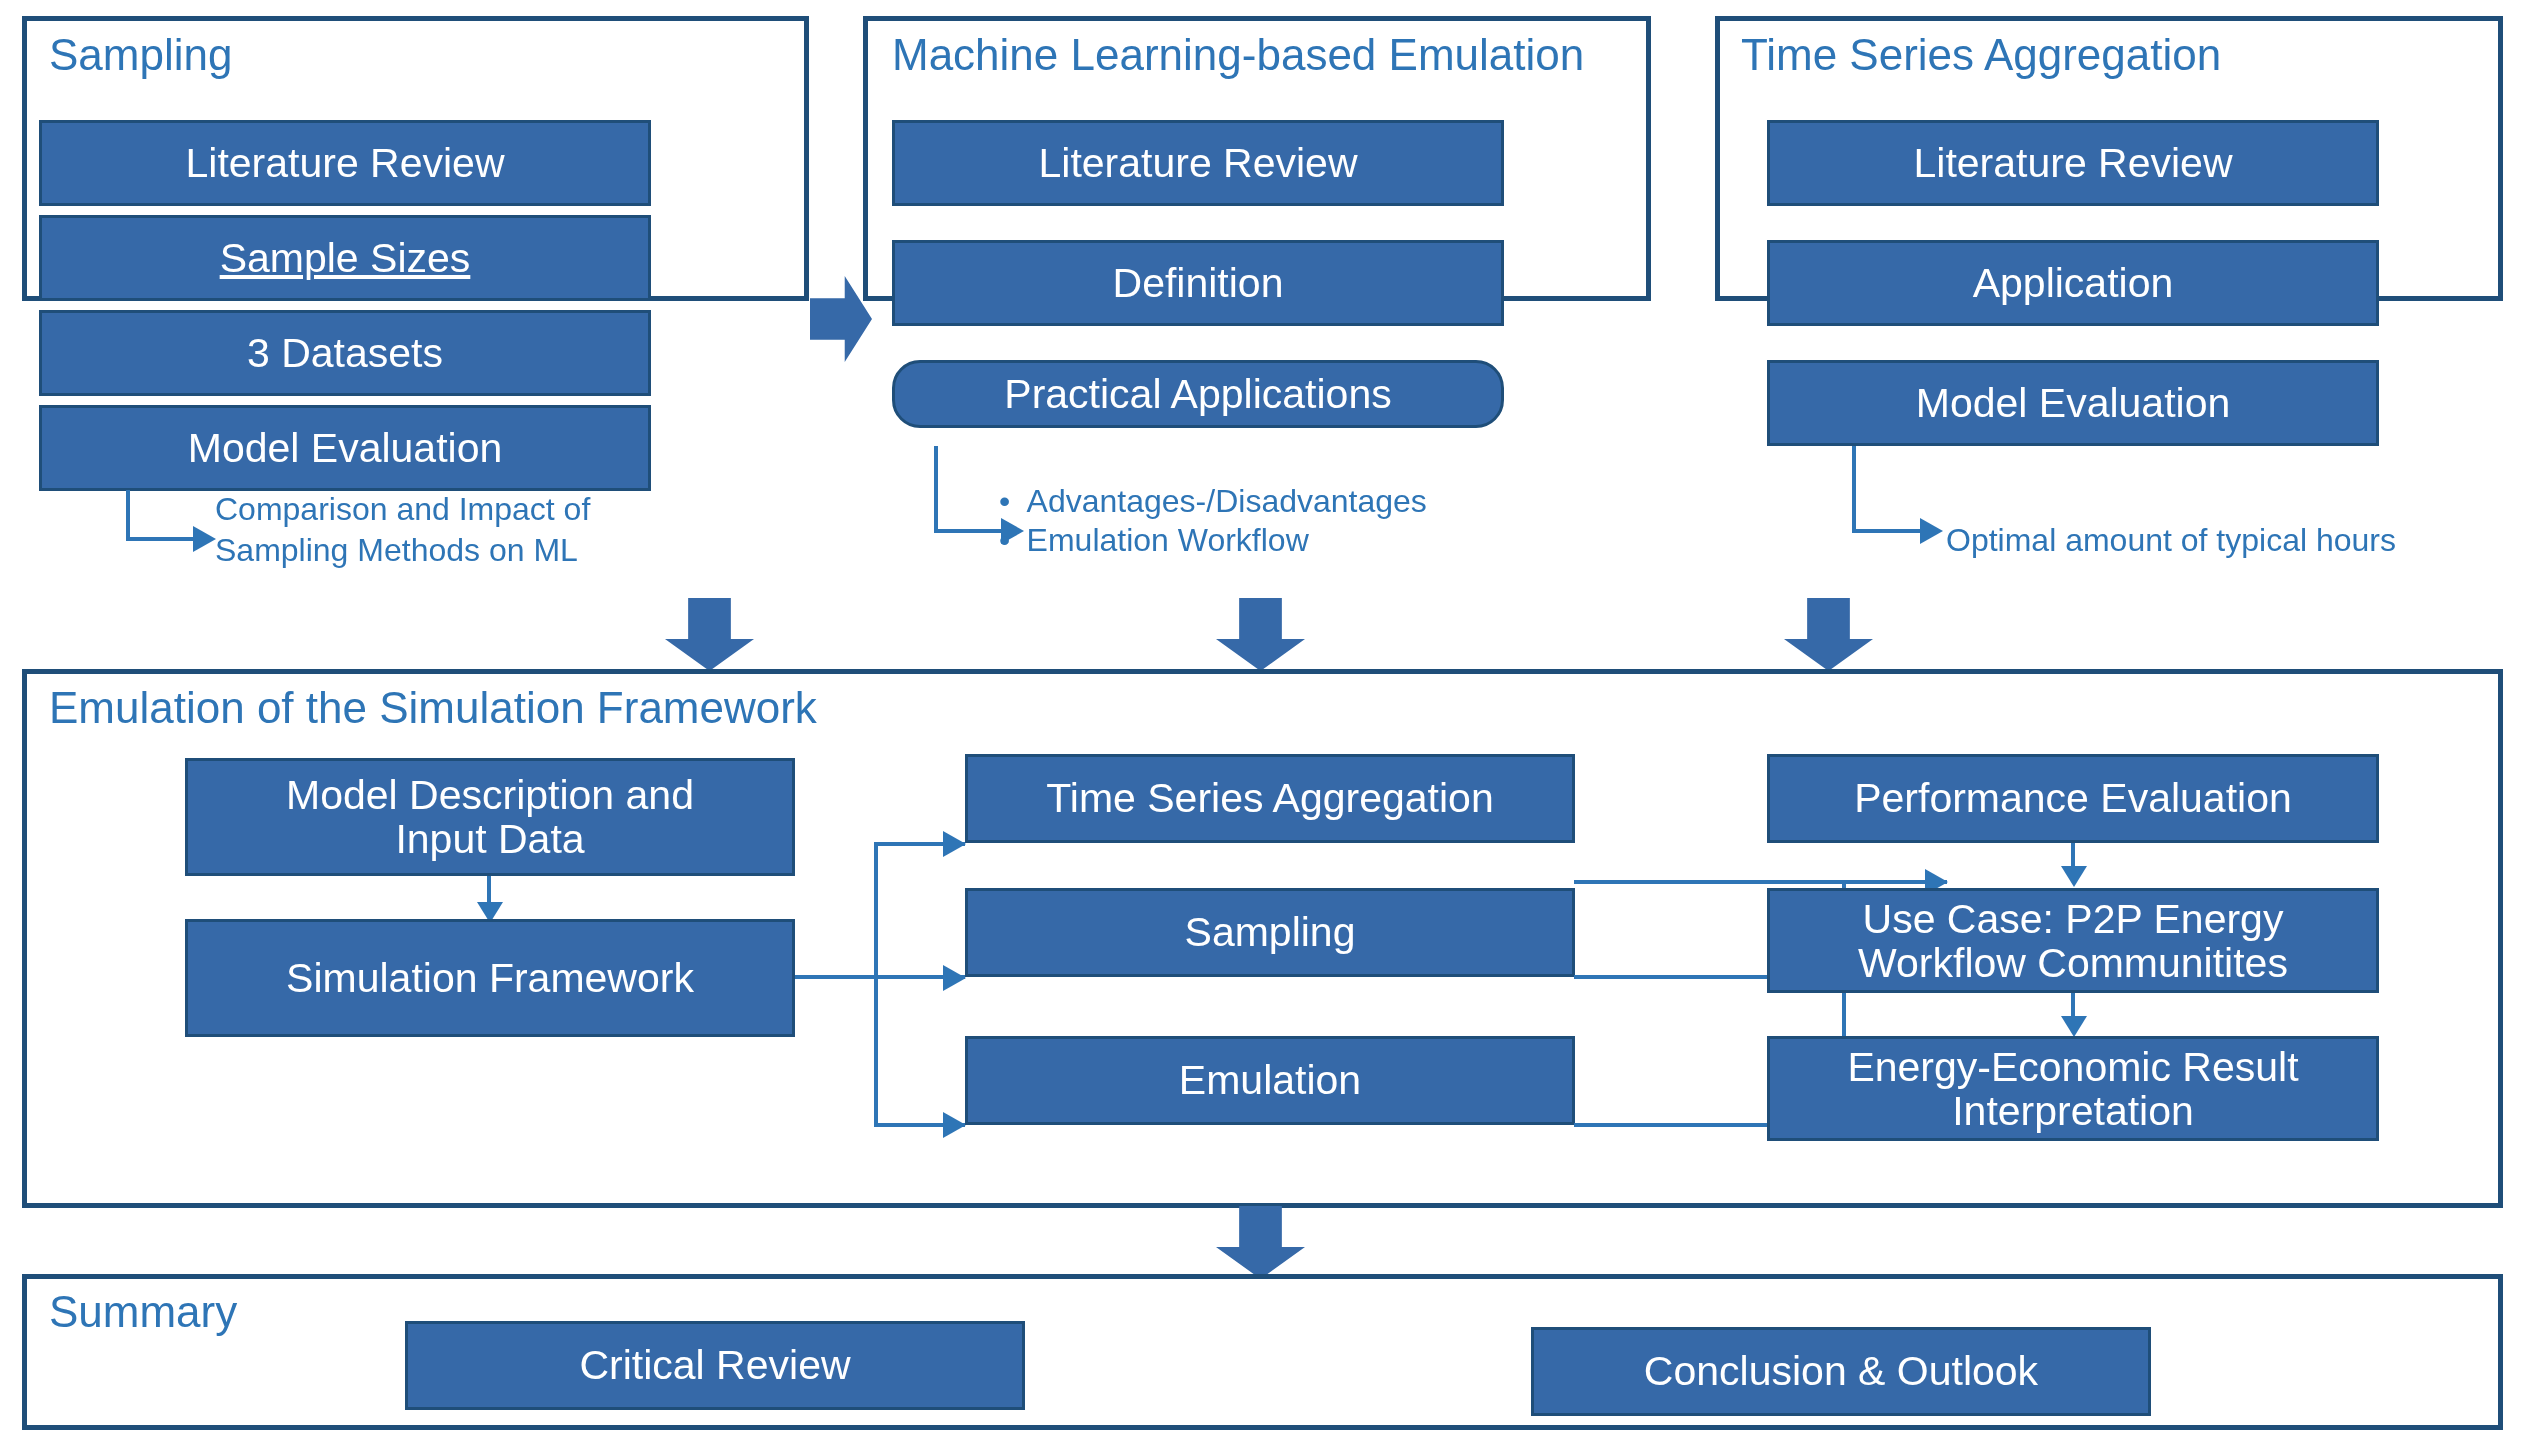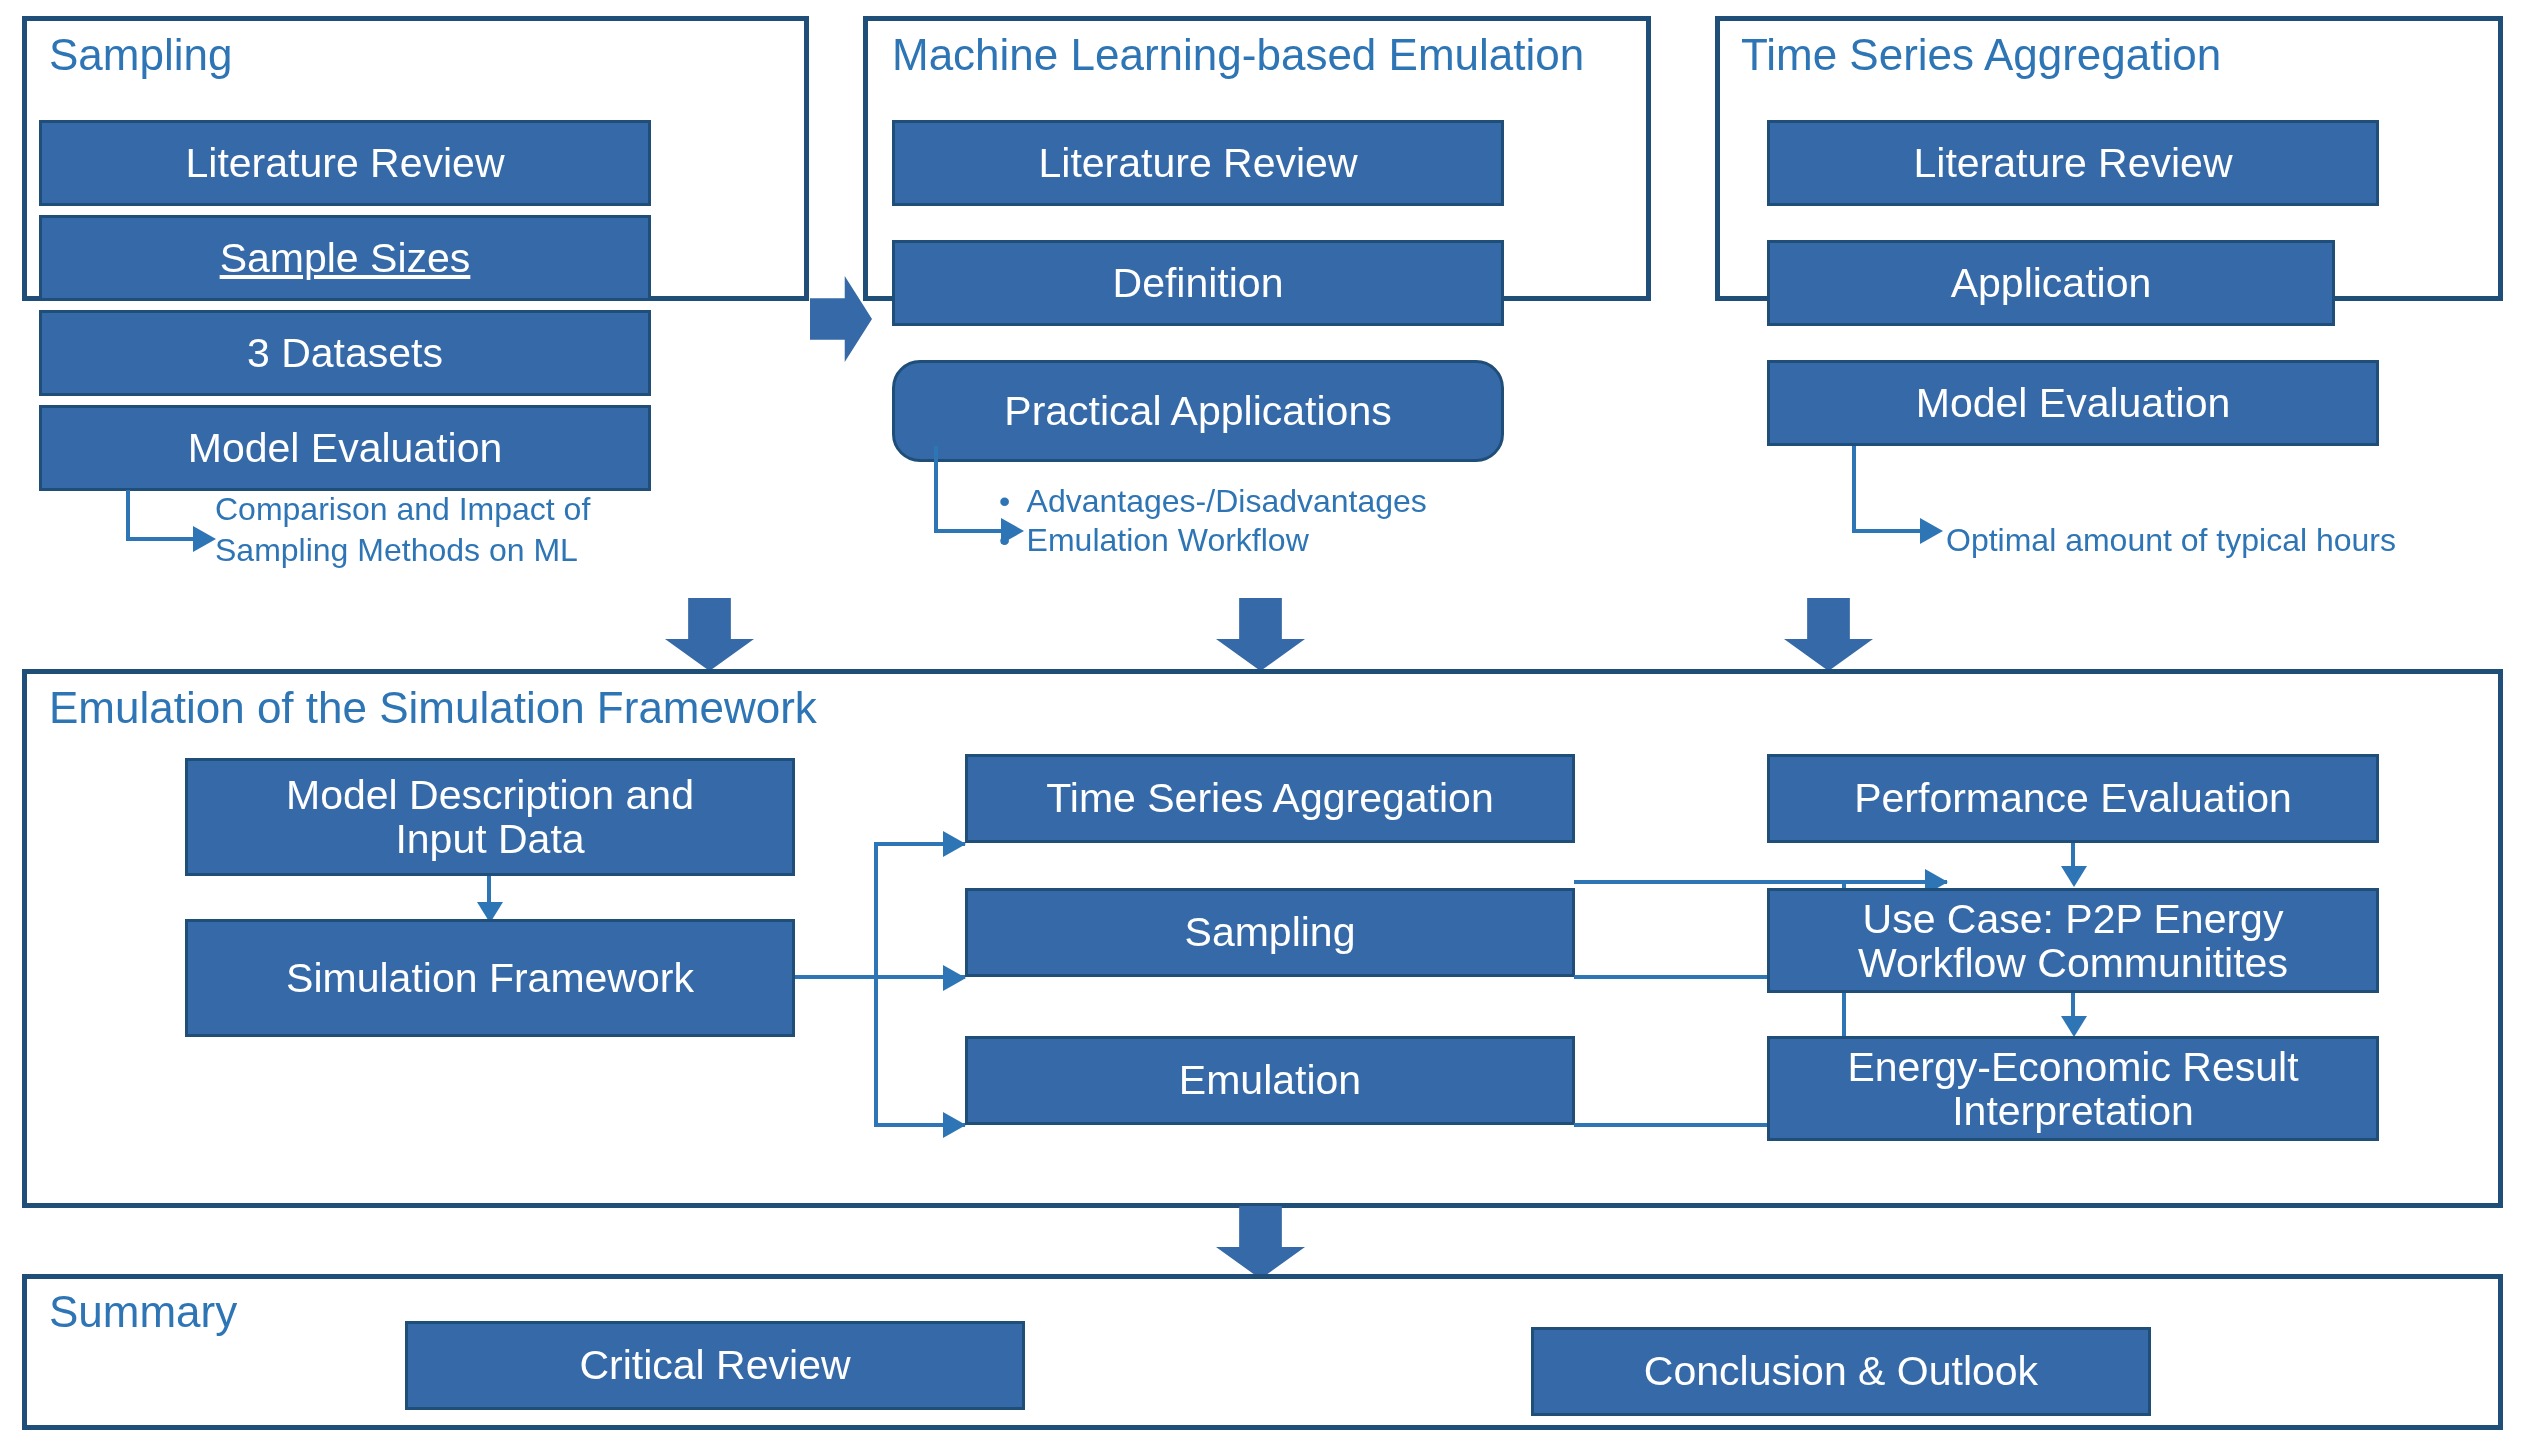--- a/index.html
+++ b/index.html
@@ -51,42 +51,42 @@
   <div class="arrowhead-r" style="left:193px;top:526px;"></div>
 
   <div class="note" style="left:215px;top:490px;">Comparison and Impact of</div>
   <div class="note" style="left:215px;top:531px;">Sampling Methods on ML</div>
 
   <div class="panel" style="left:863px;top:16px;width:788px;height:285px;"></div>
   <div class="panel-title" style="left:892px;top:32px;">Machine Learning-based Emulation</div>
 
   <div class="nodebox" style="left:892px;top:120px;width:612px;height:86px;">Literature Review</div>
   <div class="nodebox" style="left:892px;top:240px;width:612px;height:86px;">Definition</div>
-  <div class="nodebox" style="left:892px;top:360px;width:612px;height:102px;border-radius:28px;">Practical Applications</div>
+  <div class="nodebox" style="left:892px;top:360px;width:612px;height:68px;border-radius:28px;">Practical Applications</div>
 
   <div class="ln-v" style="left:934px;top:446px;height:87px;"></div>
   <div class="ln-h" style="left:934px;top:529px;width:69px;"></div>
   <div class="arrowhead-r" style="left:1001px;top:518px;"></div>
 
   <div class="note bullets" style="left:999px;top:482px;width:616px;">
     <div class="bullet-row">
       <span class="bullet-dot">•</span>
       <span>Advantages-/Disadvantages</span>
     </div>
     <div class="bullet-row">
       <span class="bullet-dot">•</span>
       <span>Emulation Workflow</span>
     </div>
   </div>
 
   <div class="panel" style="left:1715px;top:16px;width:788px;height:285px;"></div>
   <div class="panel-title" style="left:1741px;top:32px;">Time Series Aggregation</div>
 
   <div class="nodebox" style="left:1767px;top:120px;width:612px;height:86px;">Literature Review</div>
-  <div class="nodebox" style="left:1767px;top:240px;width:568px;height:86px;">Application</div>
+  <div class="nodebox" style="left:1767px;top:240px;width:612px;height:86px;">Application</div>
   <div class="nodebox" style="left:1767px;top:360px;width:612px;height:86px;">Model Evaluation</div>
 
   <div class="ln-v" style="left:1852px;top:446px;height:87px;"></div>
   <div class="ln-h" style="left:1852px;top:529px;width:69px;"></div>
   <div class="arrowhead-r" style="left:1920px;top:518px;"></div>
 
   <div class="note" style="left:1946px;top:521px;">Optimal amount of typical hours</div>
 
   <div class="blockarrow ba-right" style="left:810px;top:276px;width:62px;height:86px;"></div>
 

